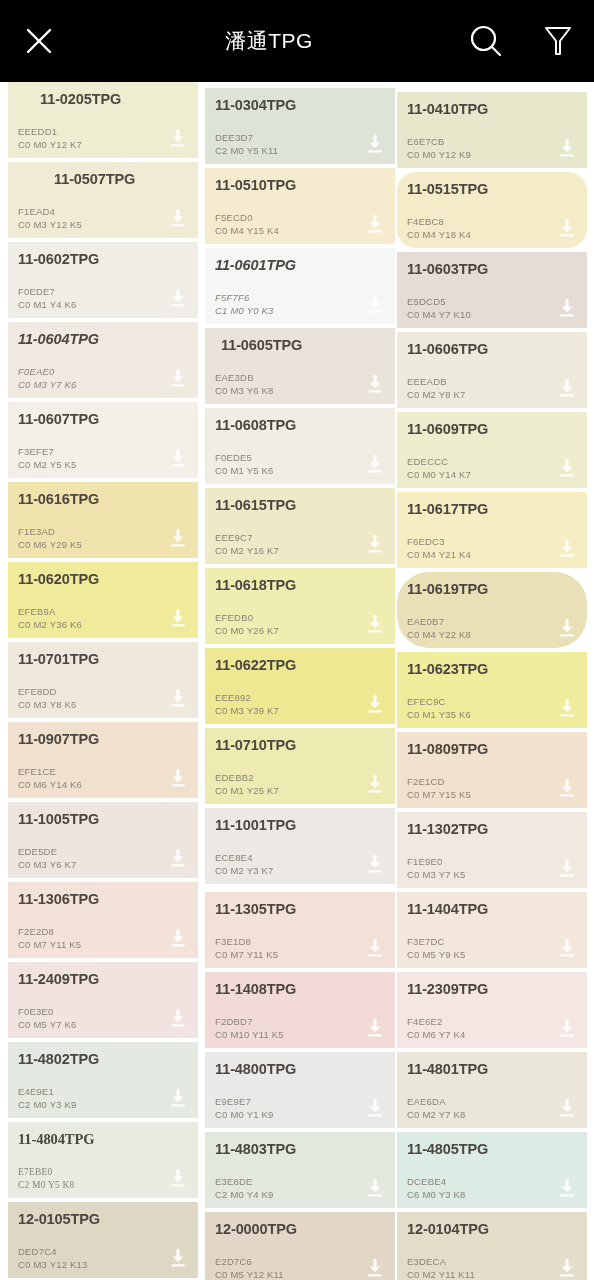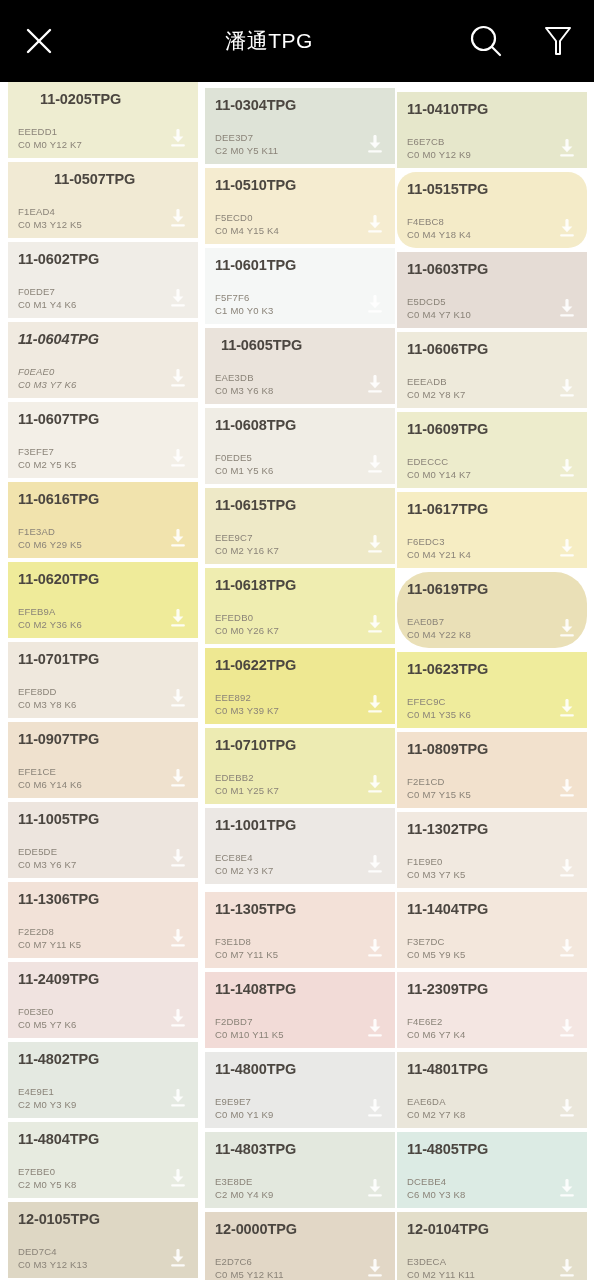--- a/index.html
+++ b/index.html
@@ -316,21 +316,21 @@
           <div class="swatch-cmyk">C2 M0 Y3 K9</div>
         </div>
         <div class="download-icon">
           <svg width="20" height="20" viewBox="0 0 20 20">
             <path d="M10 1.5 L10 9.5" stroke="rgba(255,255,255,0.95)" stroke-width="3.2" stroke-linecap="round"></path>
             <path d="M4.6 7.6 L10 13.2 L15.4 7.6 Z" fill="rgba(255,255,255,0.95)"></path>
             <path d="M4.2 16.4 L15.8 16.4" stroke="rgba(255,255,255,0.95)" stroke-width="2.2" stroke-linecap="round"></path>
           </svg>
         </div>
       </div>
-      <div class="swatch-card" style="background: rgb(231, 235, 224);">
+      <div class="swatch-card" style="background: rgb(231, 235, 224); font-family: Liberation Serif, serif;">
         <div class="swatch-name">11-4804TPG</div>
         <div class="swatch-meta">
           <div class="swatch-hex">E7EBE0</div>
           <div class="swatch-cmyk">C2 M0 Y5 K8</div>
         </div>
         <div class="download-icon">
           <svg width="20" height="20" viewBox="0 0 20 20">
             <path d="M10 1.5 L10 9.5" stroke="rgba(255,255,255,0.95)" stroke-width="3.2" stroke-linecap="round"></path>
             <path d="M4.6 7.6 L10 13.2 L15.4 7.6 Z" fill="rgba(255,255,255,0.95)"></path>
             <path d="M4.2 16.4 L15.8 16.4" stroke="rgba(255,255,255,0.95)" stroke-width="2.2" stroke-linecap="round"></path>
@@ -374,21 +374,21 @@
           <div class="swatch-cmyk">C0 M4 Y15 K4</div>
         </div>
         <div class="download-icon">
           <svg width="20" height="20" viewBox="0 0 20 20">
             <path d="M10 1.5 L10 9.5" stroke="rgba(255,255,255,0.95)" stroke-width="3.2" stroke-linecap="round"></path>
             <path d="M4.6 7.6 L10 13.2 L15.4 7.6 Z" fill="rgba(255,255,255,0.95)"></path>
             <path d="M4.2 16.4 L15.8 16.4" stroke="rgba(255,255,255,0.95)" stroke-width="2.2" stroke-linecap="round"></path>
           </svg>
         </div>
       </div>
-      <div class="swatch-card" style="background: rgb(245, 247, 246);">
+      <div class="swatch-card" style="background: rgb(245, 247, 246); font-style: italic;">
         <div class="swatch-name">11-0601TPG</div>
         <div class="swatch-meta">
           <div class="swatch-hex">F5F7F6</div>
           <div class="swatch-cmyk">C1 M0 Y0 K3</div>
         </div>
         <div class="download-icon">
           <svg width="20" height="20" viewBox="0 0 20 20">
             <path d="M10 1.5 L10 9.5" stroke="rgba(255,255,255,0.95)" stroke-width="3.2" stroke-linecap="round"></path>
             <path d="M4.6 7.6 L10 13.2 L15.4 7.6 Z" fill="rgba(255,255,255,0.95)"></path>
             <path d="M4.2 16.4 L15.8 16.4" stroke="rgba(255,255,255,0.95)" stroke-width="2.2" stroke-linecap="round"></path>

